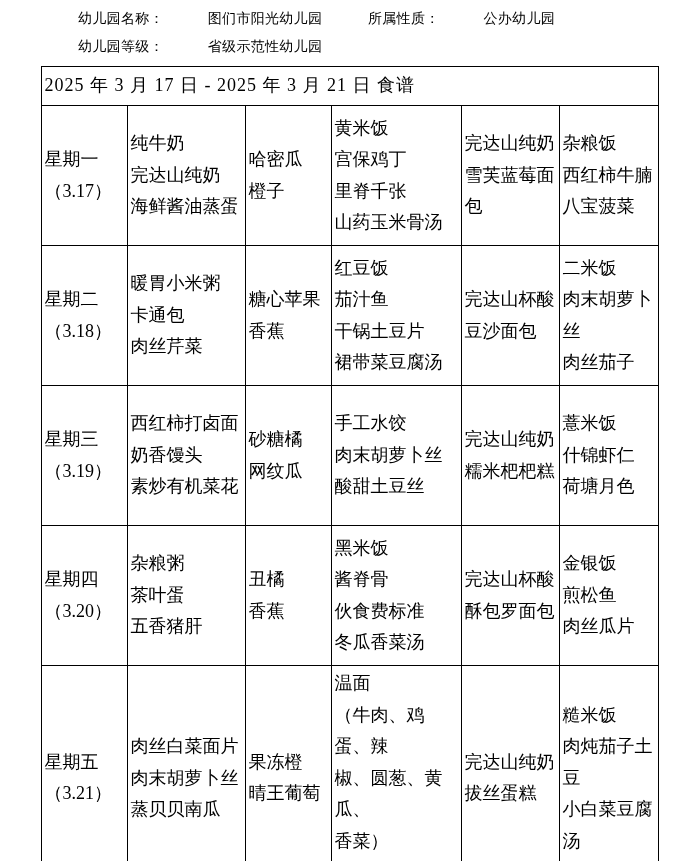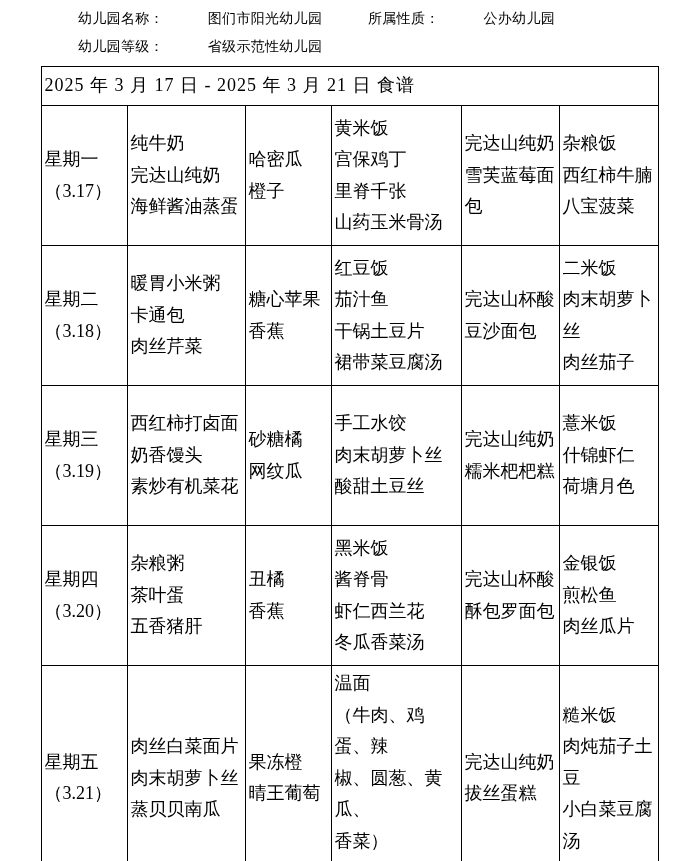--- a/index.html
+++ b/index.html
@@ -226,21 +226,21 @@
           <span class="c-break">茶叶蛋</span>
           <span class="c-break">五香猪肝</span>
         </td>
         <td class="meal">
           <span class="c-break">丑橘</span>
           <span class="c-break">香蕉</span>
         </td>
         <td class="meal">
           <span class="c-break">黑米饭</span>
           <span class="c-break">酱脊骨</span>
-          <span class="c-break">虾仁西兰花</span>
+          <span class="c-break">伙食费标准</span>
           <span class="c-break">冬瓜香菜汤</span>
         </td>
         <td class="meal">
           <span class="c-break">完达山杯酸</span>
           <span class="c-break">酥包罗面包</span>
         </td>
         <td class="meal">
           <span class="c-break">金银饭</span>
           <span class="c-break">煎松鱼</span>
           <span class="c-break">肉丝瓜片</span>

